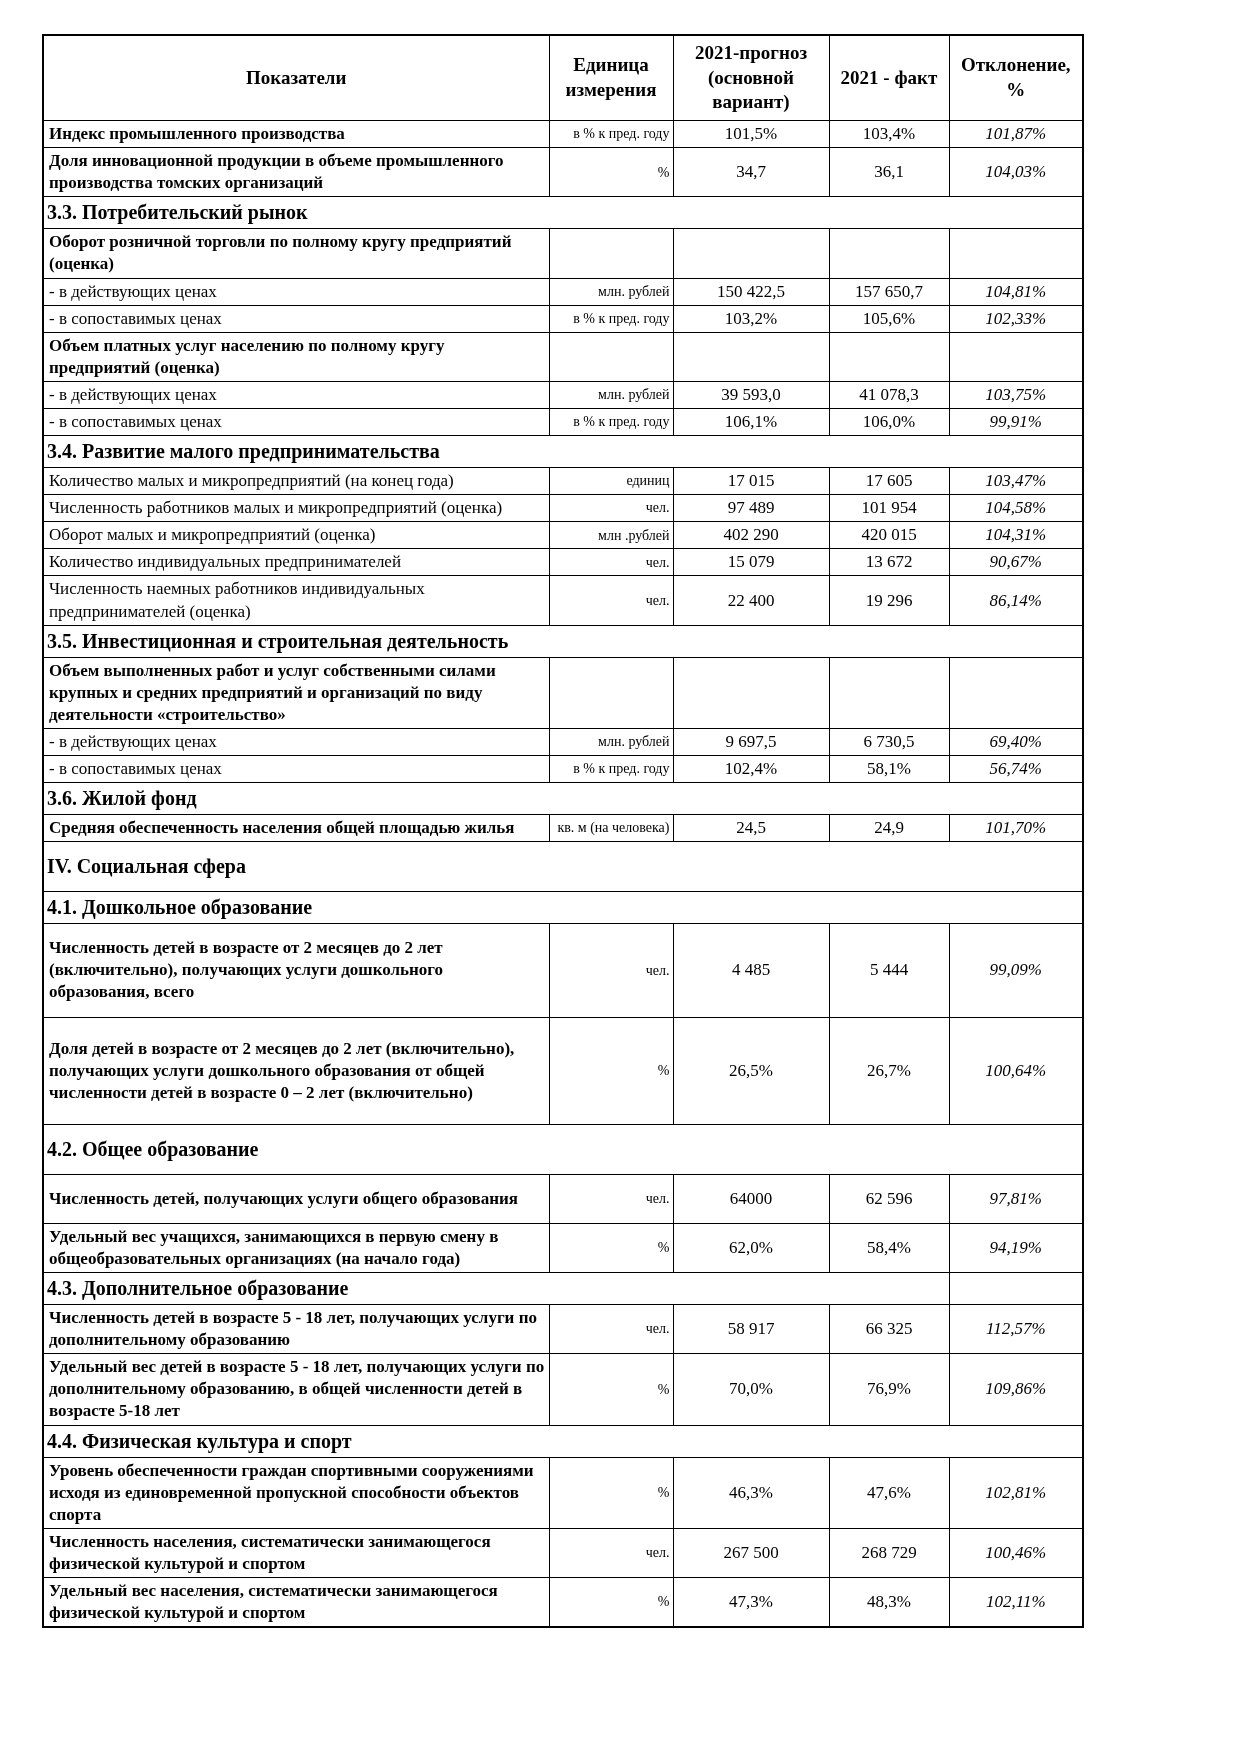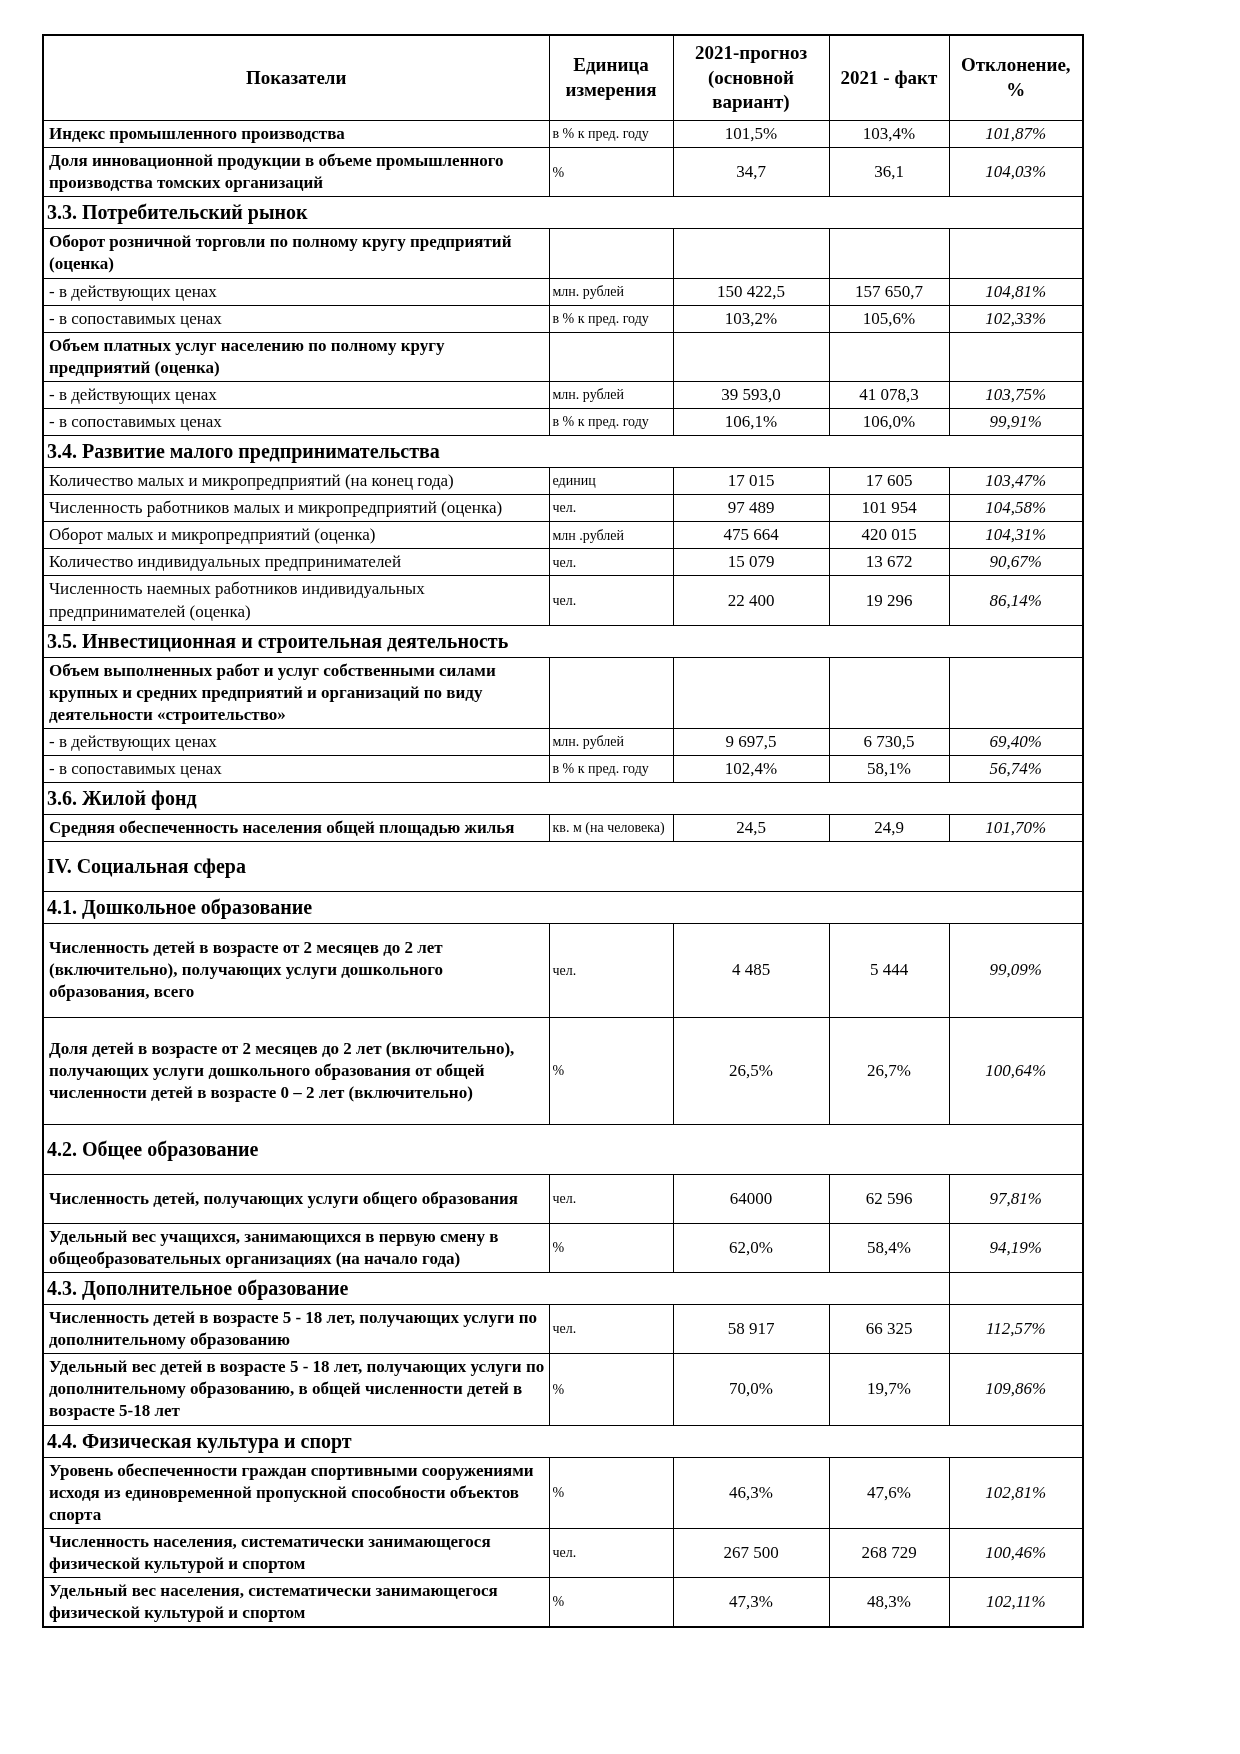--- a/index.html
+++ b/index.html
@@ -39,21 +39,21 @@
     font-size: 17px;
     line-height: 1.3;
     text-align: left;
     vertical-align: middle;
     padding: 2px 4px 2px 5px;
   }
   td.indicator.bold { font-weight: bold; }
   td.unit {
     font-size: 14px;
     line-height: 1.25;
-    text-align: left;
+    text-align: right;
     vertical-align: middle;
     padding: 2px 3px;
   }
   td.num {
     font-size: 17px;
     text-align: center;
     vertical-align: middle;
     padding: 2px 3px;
   }
   td.deviation { font-style: italic; }
@@ -165,21 +165,21 @@
         <tr>
           <td class="indicator">Численность работников малых и микропредприятий (оценка)</td>
           <td class="unit">чел.</td>
           <td class="num">97 489</td>
           <td class="num">101 954</td>
           <td class="num deviation">104,58%</td>
         </tr>
         <tr>
           <td class="indicator">Оборот малых и микропредприятий (оценка)</td>
           <td class="unit">млн .рублей</td>
-          <td class="num">475 664</td>
+          <td class="num">402 290</td>
           <td class="num">420 015</td>
           <td class="num deviation">104,31%</td>
         </tr>
         <tr>
           <td class="indicator">Количество индивидуальных предпринимателей</td>
           <td class="unit">чел.</td>
           <td class="num">15 079</td>
           <td class="num">13 672</td>
           <td class="num deviation">90,67%</td>
         </tr>
@@ -269,21 +269,21 @@
           <td class="indicator bold">Численность детей в возрасте 5 - 18 лет, получающих услуги по дополнительному образованию</td>
           <td class="unit">чел.</td>
           <td class="num">58 917</td>
           <td class="num">66 325</td>
           <td class="num deviation">112,57%</td>
         </tr>
         <tr>
           <td class="indicator bold">Удельный вес детей в возрасте 5 - 18 лет, получающих услуги по дополнительному образованию, в общей численности детей в возрасте 5-18 лет</td>
           <td class="unit">%</td>
           <td class="num">70,0%</td>
-          <td class="num">19,7%</td>
+          <td class="num">76,9%</td>
           <td class="num deviation">109,86%</td>
         </tr>
         <tr>
           <td class="section" colspan="5">4.4. Физическая культура и спорт</td>
         </tr>
         <tr>
           <td class="indicator bold">Уровень обеспеченности граждан  спортивными сооружениями исходя из единовременной пропускной способности объектов спорта</td>
           <td class="unit">%</td>
           <td class="num">46,3%</td>
           <td class="num">47,6%</td>

